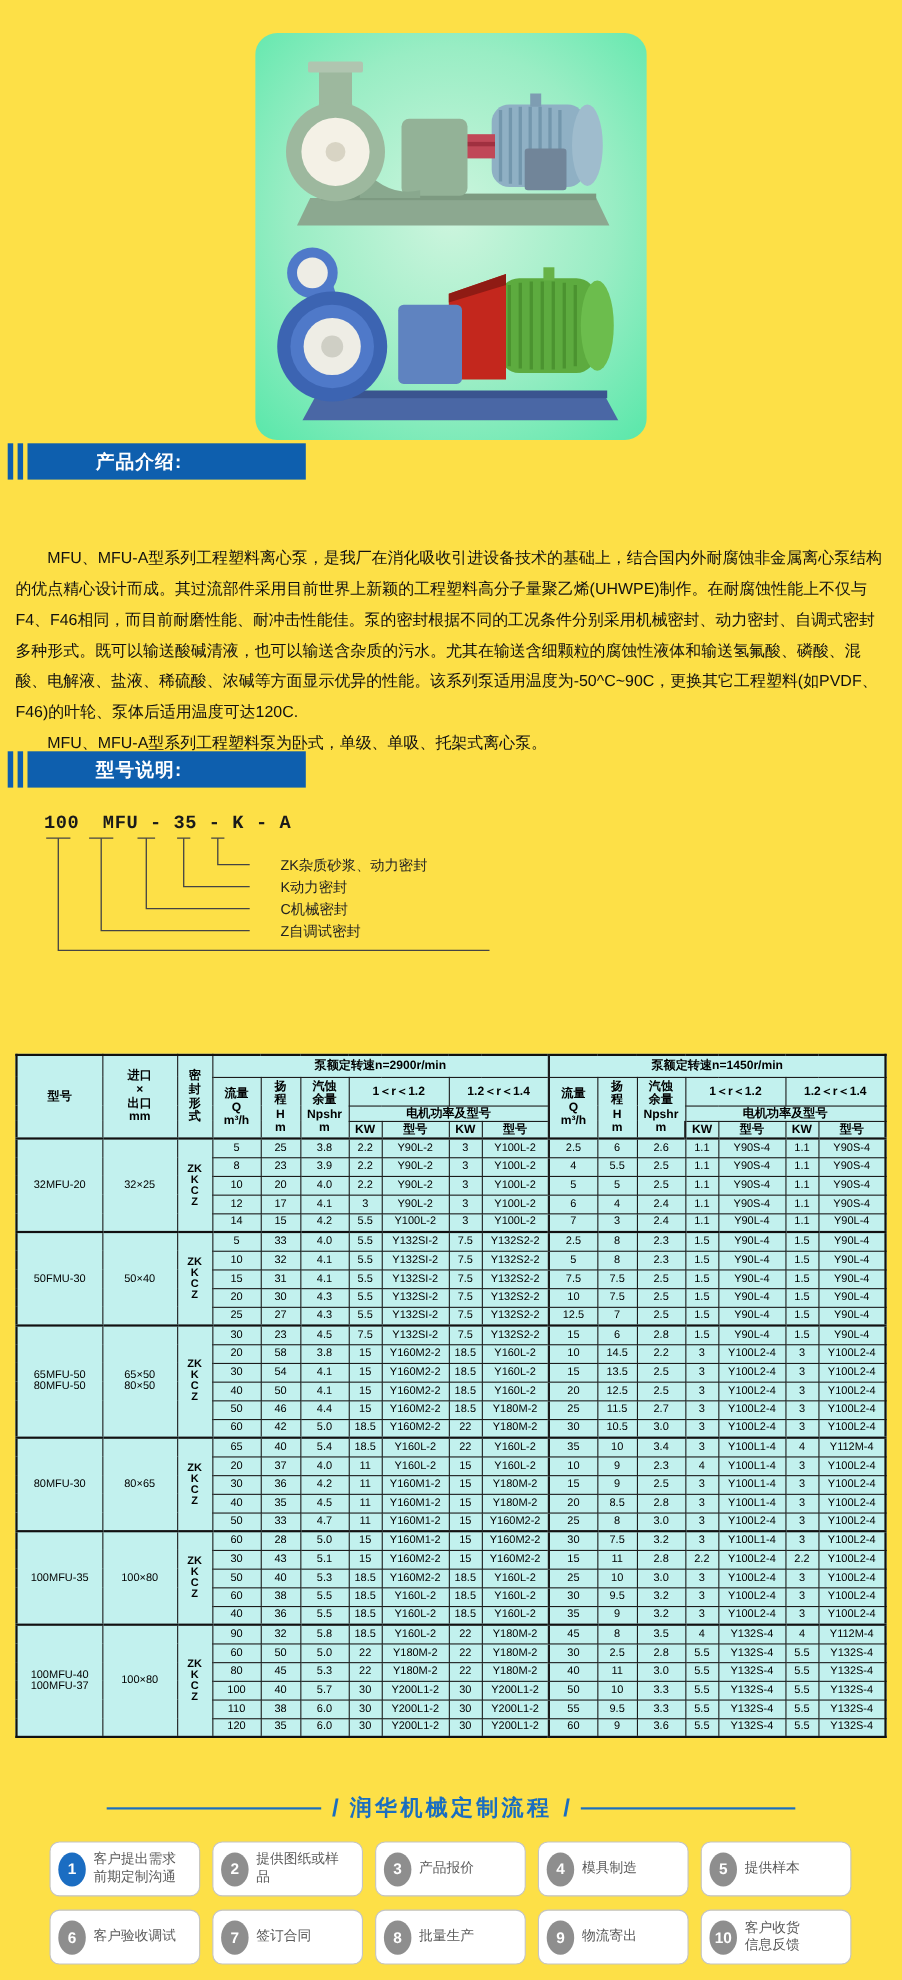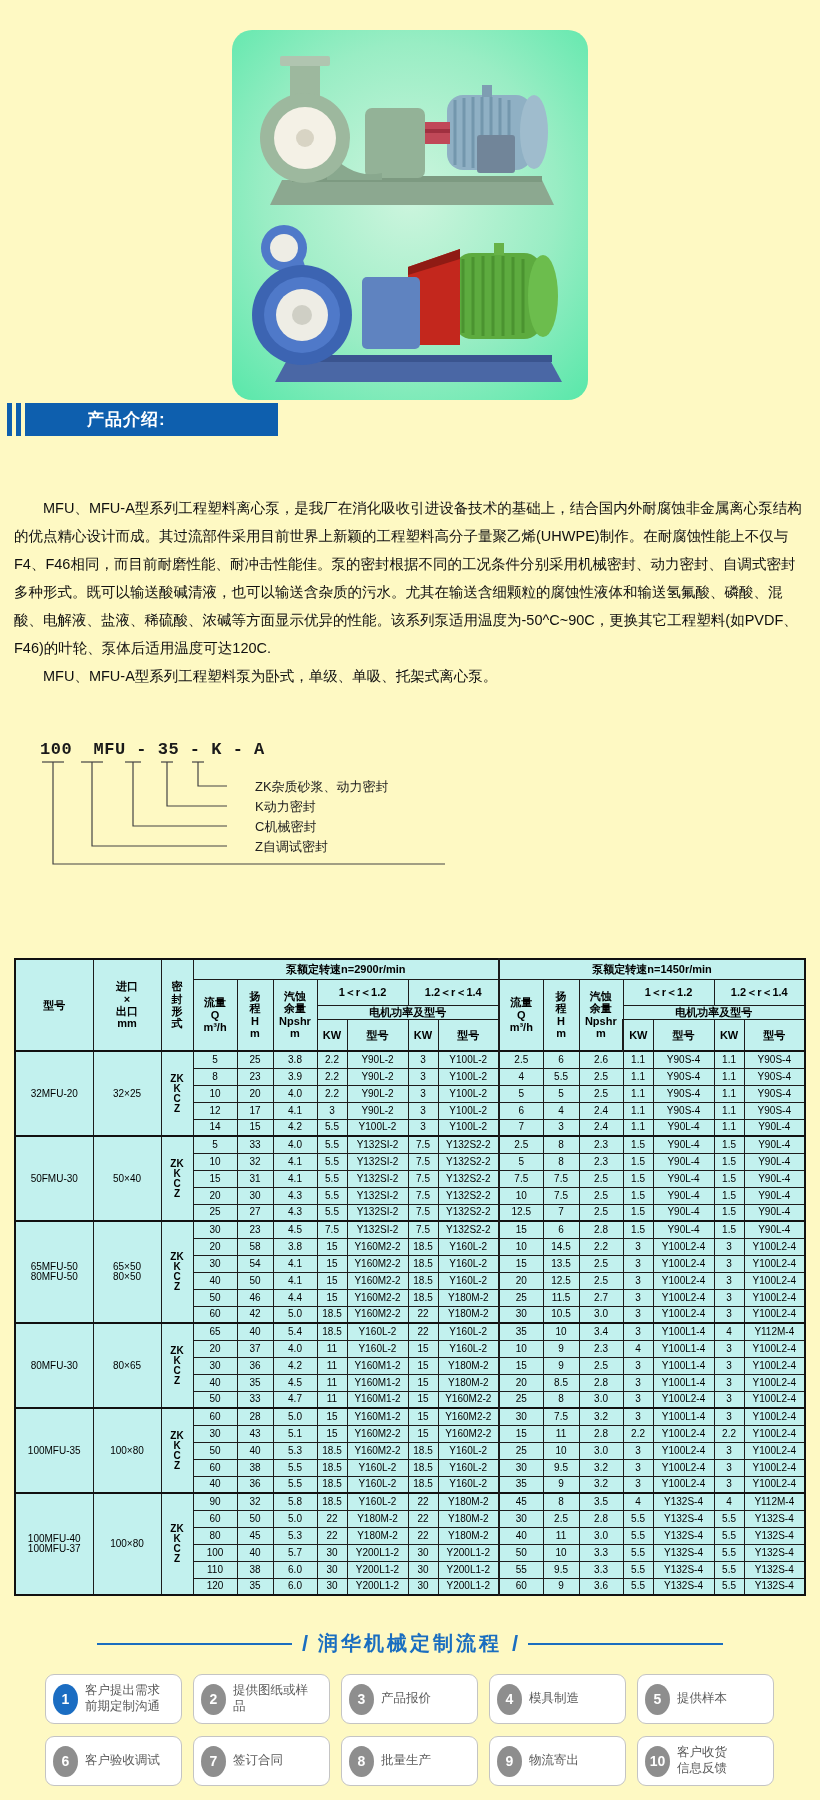--- a/index.html
+++ b/index.html
@@ -3,21 +3,21 @@
 <meta charset="utf-8">
 <style>
   :root{
     --blue:#0e5fae;
     --proc-blue:#1a6ec0;
     --cyan:#c2f1ee;
     --line:#1c1c1c;
   }
   *{box-sizing:border-box;}
   body{margin:0;background:#ffffff;font-family:"Liberation Sans","DejaVu Sans",sans-serif;}
-  .page{position:relative;width:820px;height:1800px;background:#fef9c3;overflow:hidden;margin:0 auto;}
+  .page{position:relative;width:820px;height:1800px;background:#fde047;overflow:hidden;margin:0 auto;}
 
   
   .photo-card{position:absolute;left:232px;top:30px;width:356px;height:370px;}
   .photo-card svg{display:block;}
 
   
   .sec-header{position:absolute;left:7px;height:33px;display:flex;align-items:stretch;}
   .sec-bars{display:flex;gap:4px;margin-right:4px;}
   .sec-bar{width:5px;background:var(--blue);}
   .sec-box{width:253px;background:var(--blue);color:#fff;font-size:17px;font-weight:bold;
@@ -35,21 +35,21 @@
   .dg-label{position:absolute;left:240px;font-size:13px;color:#222;white-space:nowrap;}
 
   
   .perf-wrap{position:absolute;left:14px;top:958px;width:794px;}
   table.perf{border-collapse:collapse;table-layout:fixed;width:792px;background:var(--cyan);border:2px solid #111;}
   table.perf th,table.perf td{border:1px solid var(--line);text-align:center;vertical-align:middle;padding:0;overflow:hidden;color:#000;}
   table.perf thead th{font-size:11px;font-weight:bold;line-height:1.12;}
   tr.hA th{height:20px;}
   tr.hB th{height:26px;}
   tr.hC th{height:14px;font-size:10.5px;}
-  tr.hD th{height:32px;font-size:10px;}
+  tr.hD th{height:16px;font-size:10px;}
   table.perf tbody td{font-size:10px;height:17px;line-height:1;}
   .ml{white-space:pre-line;}
   .model-cell{font-size:10.5px;font-weight:normal;line-height:1.5;}
   .size-cell{font-size:10.5px;line-height:1.5;}
   .seal-cell{font-size:10.5px;font-weight:bold;line-height:20px;}
   tr.group-first td{border-top:2px solid #111;}
   .sep-l{border-left-width:2px !important;}
 
   
   .proc-title{position:absolute;left:0;top:1630px;width:820px;display:flex;align-items:center;justify-content:center;gap:10px;}
@@ -143,20 +143,27 @@
         <div class="sec-bar"></div>
         <div class="sec-bar"></div>
       </div>
     <div class="sec-box">产品介绍:</div>
   </div>
   <div class="intro">
     <p>MFU、MFU-A型系列工程塑料离心泵，是我厂在消化吸收引进设备技术的基础上，结合国内外耐腐蚀非金属离心泵结构的优点精心设计而成。其过流部件采用目前世界上新颖的工程塑料高分子量聚乙烯(UHWPE)制作。在耐腐蚀性能上不仅与F4、F46相同，而目前耐磨性能、耐冲击性能佳。泵的密封根据不同的工况条件分别采用机械密封、动力密封、自调式密封多种形式。既可以输送酸碱清液，也可以输送含杂质的污水。尤其在输送含细颗粒的腐蚀性液体和输送氢氟酸、磷酸、混酸、电解液、盐液、稀硫酸、浓碱等方面显示优异的性能。该系列泵适用温度为-50^C~90C，更换其它工程塑料(如PVDF、F46)的叶轮、泵体后适用温度可达120C.</p>
     <p>MFU、MFU-A型系列工程塑料泵为卧式，单级、单吸、托架式离心泵。</p>
   </div>
 
+  <div class="sec-header" style="top:683px">
+    <div class="sec-bars">
+        <div class="sec-bar"></div>
+        <div class="sec-bar"></div>
+      </div>
+    <div class="sec-box">型号说明:</div>
+  </div>
 
   <div class="diagram">
     <div class="code">100  MFU - 35 - K - A</div>
     <svg width="520" height="135" viewBox="0 0 520 135">
       <g stroke="#444" stroke-width="1.2" fill="none">
         <line x1="27" y1="22" x2="49" y2="22"></line>
           <line x1="66" y1="22" x2="88" y2="22"></line>
         <line x1="110" y1="22" x2="126" y2="22"></line>
           <line x1="146" y1="22" x2="158" y2="22"></line>
         <line x1="177" y1="22" x2="189" y2="22"></line>

